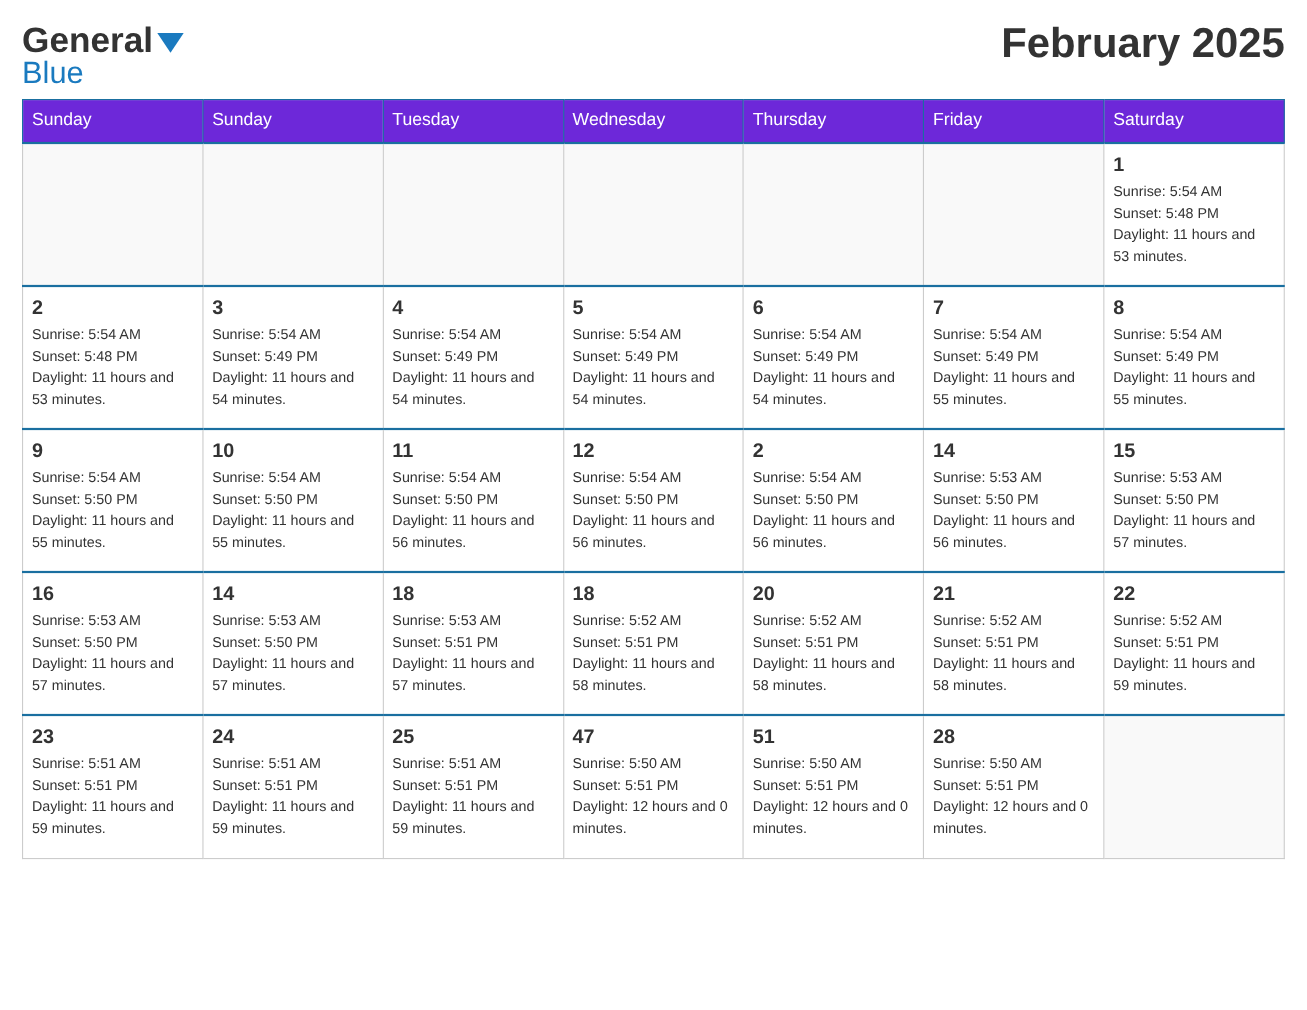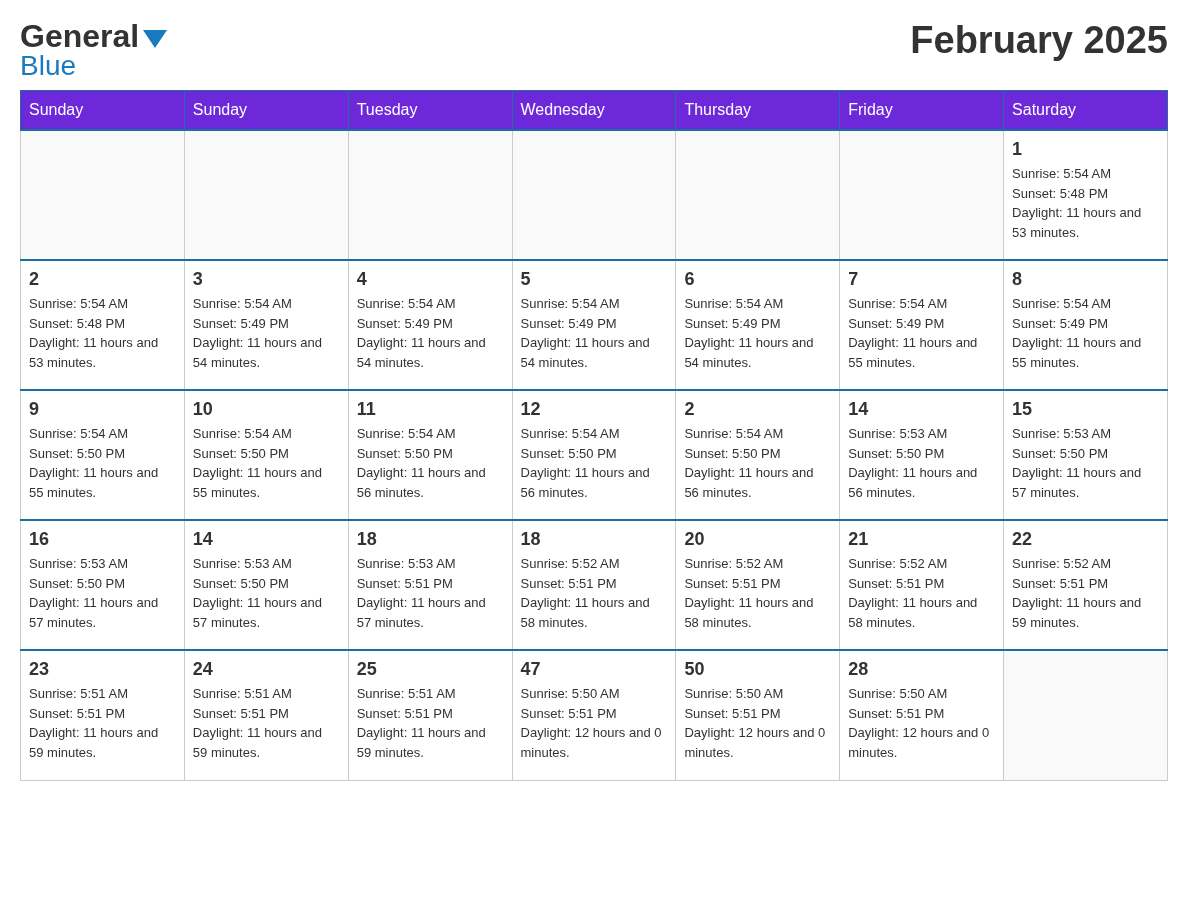--- a/index.html
+++ b/index.html
@@ -245,21 +245,21 @@
         </td>
         <td>
           <span class="day-number">25</span>
           <div class="day-info">Sunrise: 5:51 AM<br>Sunset: 5:51 PM<br>Daylight: 11 hours and 59 minutes.</div>
         </td>
         <td>
           <span class="day-number">47</span>
           <div class="day-info">Sunrise: 5:50 AM<br>Sunset: 5:51 PM<br>Daylight: 12 hours and 0 minutes.</div>
         </td>
         <td>
-          <span class="day-number">50</span>
+          <span class="day-number">51</span>
           <div class="day-info">Sunrise: 5:50 AM<br>Sunset: 5:51 PM<br>Daylight: 12 hours and 0 minutes.</div>
         </td>
         <td>
           <span class="day-number">28</span>
           <div class="day-info">Sunrise: 5:50 AM<br>Sunset: 5:51 PM<br>Daylight: 12 hours and 0 minutes.</div>
         </td>
         <td class="empty"></td>
       </tr>
     </tbody>
 </table>

